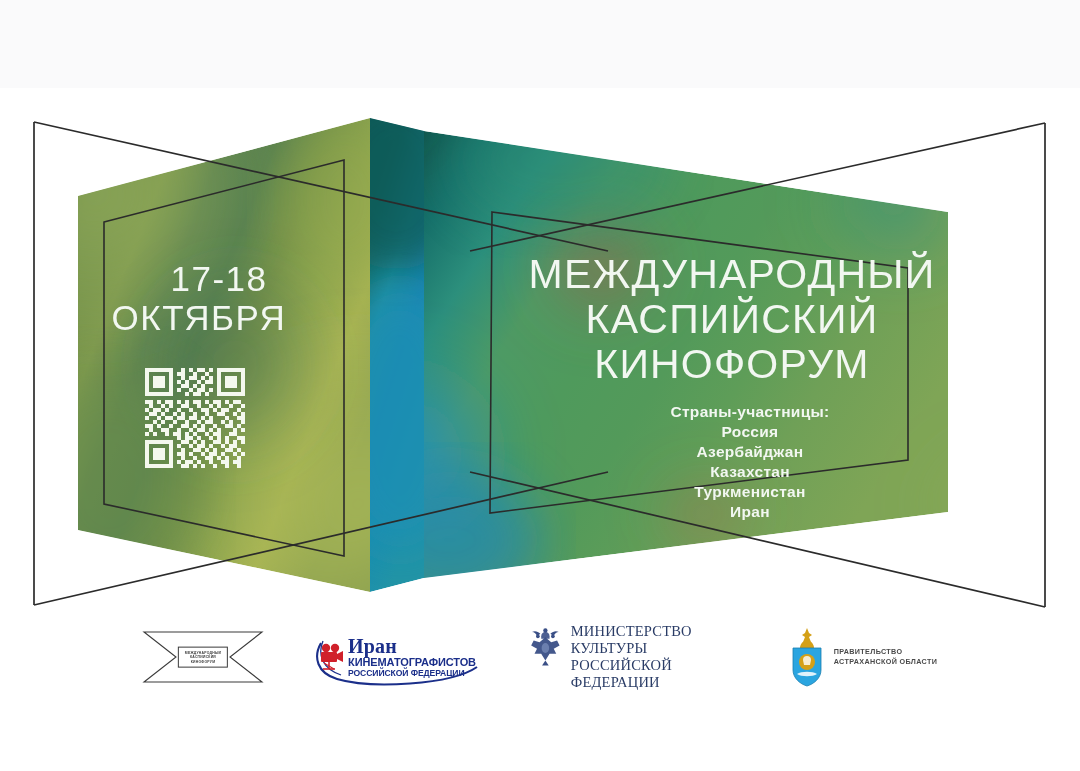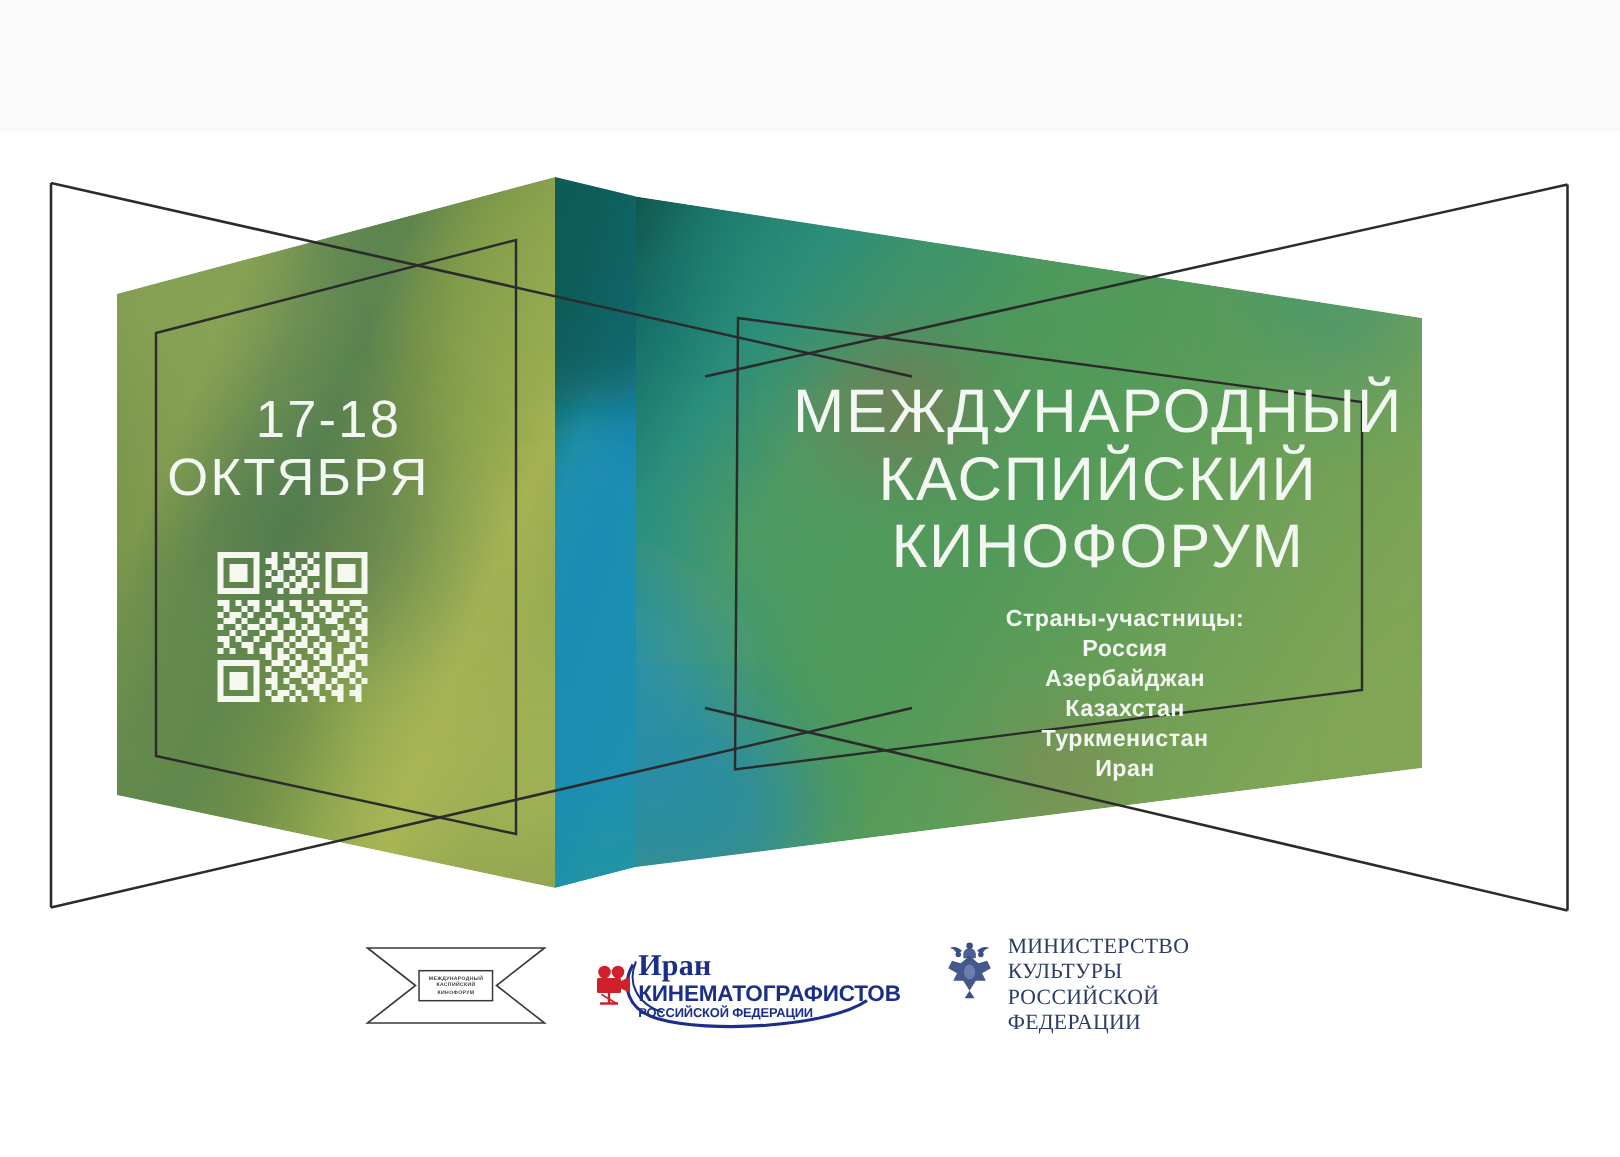--- a/index.html
+++ b/index.html
@@ -98,21 +98,21 @@
   .logo-soyuz { width: 172px; position: relative; }
   .soyuz-text { margin-left: 4px; line-height: 1.04; }
   .soyuz-1 {
     font-family: "Liberation Serif", serif;
     font-size: 20px;
     color: #1b2f8a;
     font-weight: bold;
     letter-spacing: 0.2px;
   }
   .soyuz-2 {
-    font-size: 15px;
+    font-size: 11px;
     color: #1b2f8a;
     font-weight: bold;
     letter-spacing: -0.1px;
   }
   .soyuz-3 {
     font-size: 8.6px;
     color: #1b2f8a;
     font-weight: bold;
     letter-spacing: -0.1px;
   }
@@ -555,16 +555,32 @@
             <circle cx="22" cy="4" r="2.6"></circle>
           </g>
         </svg>
         <div class="min-text">
           <div>МИНИСТЕРСТВО КУЛЬТУРЫ</div>
           <div>РОССИЙСКОЙ ФЕДЕРАЦИИ</div>
         </div>
       </div>
     </div>
 
+    <div class="logo logo-astr">
+      <div style="display:flex;align-items:center;">
+        <svg width="40" height="62" viewBox="0 0 40 62">
+          <path d="M20,2 L22,7 L25,9 L22,11 L24,16 L20,14 L16,16 L18,11 L15,9 L18,7 Z" fill="#d4a017"></path>
+          <path d="M20,13 C16,15 13,18 13,22 L27,22 C27,18 24,15 20,13 Z" fill="#d4a017"></path>
+          <path d="M6,22 L34,22 L34,44 C34,52 27,58 20,60 C13,58 6,52 6,44 Z" fill="#2aa5e0" stroke="#1b7fb0" stroke-width="0.8"></path>
+          <circle cx="20" cy="36" r="8" fill="#d4a017"></circle>
+          <path d="M16,34 a4,4 0 0 1 8,0 l-1,5 h-6 Z" fill="#ffffff" opacity="0.8"></path>
+          <path d="M10,48 C14,45 26,45 30,48 C26,51 14,51 10,48 Z" fill="#ffffff" opacity="0.85"></path>
+        </svg>
+        <div class="astr-text">
+          <div>ПРАВИТЕЛЬСТВО</div>
+          <div>АСТРАХАНСКОЙ ОБЛАСТИ</div>
+        </div>
+      </div>
+    </div>
 
 
   </div>
 </div>
 
 </body></html>

